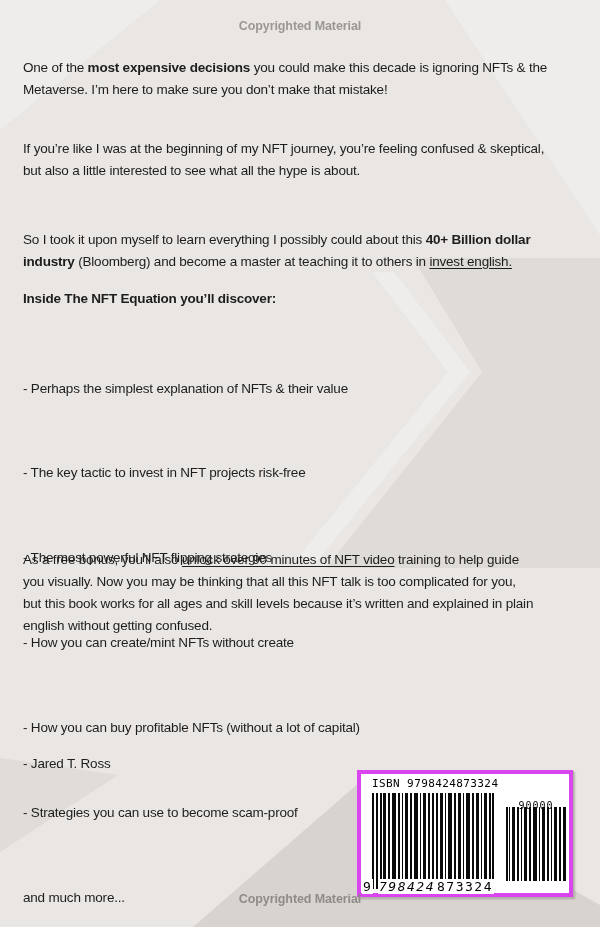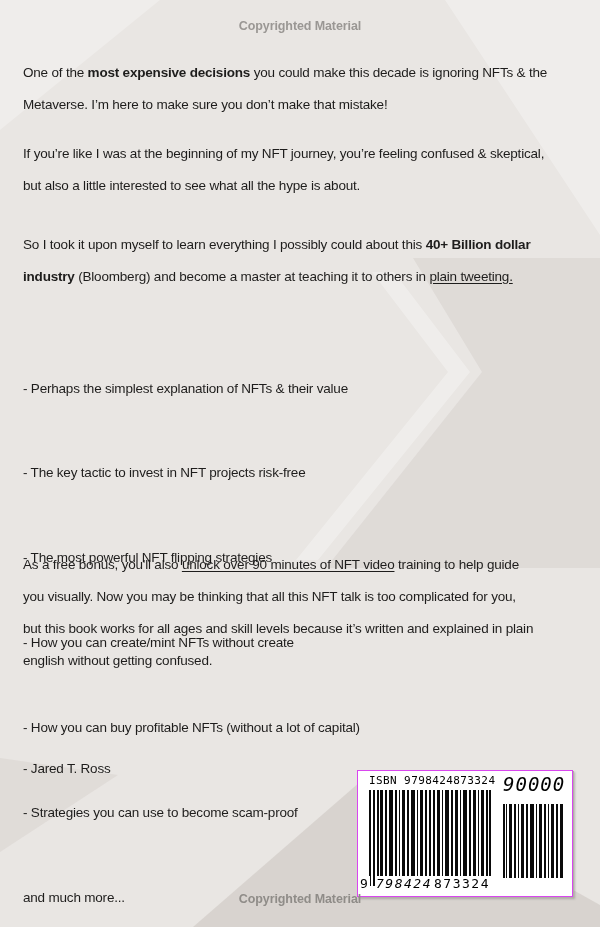--- a/index.html
+++ b/index.html
@@ -29,44 +29,44 @@
     font-size: 12.5px; font-weight: 700; letter-spacing: -0.1px;
     color: #9a9794;
   }
   .copyright.top { top: 19px; }
   .copyright.bottom { top: 892px; color: #8f8c88; }
 
   .para, .heading, .list, .author {
     position: absolute; left: 23px;
     color: #1e1d1c;
     font-size: 13.5px; letter-spacing: -0.2px;
-    line-height: 32px;
+    line-height: 22px;
     white-space: pre;
   }
   b { font-weight: 700; }
   .u { text-decoration: underline; text-underline-offset: 2px; }
   .heading { font-weight: 700; }
   .list { line-height: 28.3px; }
   .list div { white-space: pre; }
 
   
   .barcode-box {
     position: absolute; left: 357px; top: 770px;
     width: 216px; height: 127px;
     background: #ffffff;
-    border: 1px solid #d946ef;
+    border: 4px solid #d946ef;
     box-shadow: 1px 1px 0 #b3aea8, 2px 2px 2px rgba(90,85,80,0.35);
     box-sizing: border-box;
     font-family: "DejaVu Sans Mono", "Liberation Mono", monospace;
     color: #000;
   }
   .isbn-label { position: absolute; left: 11px; top: 3px; font-size: 11px; letter-spacing: 0.4px; white-space: pre; }
   .bars-main  { position: absolute; left: 11px; top: 19px; }
   .bars-addon { position: absolute; left: 145px; top: 33px; }
-  .price-code { position: absolute; left: 145px; top: 2px; width: 60px; text-align: center; font-size: 19px; letter-spacing: 1px; font-style: italic; }
+  .price-code { position: absolute; left: 145px; top: 26px; width: 60px; text-align: center; font-size: 10px; letter-spacing: 1px; }
   .digit { position: absolute; top: 105px; font-size: 13px; letter-spacing: 1.5px; background: #fff; padding: 0 1px; }
   .d-left { left: 1px; }
   .d-g1 { left: 17px; font-style: italic; }
   .d-g2 { left: 75px; text-align: right; }
 </style>
 </head>
 <body>
 
 <div class="cover">
 
@@ -79,22 +79,23 @@
 
   <div class="copyright top">Copyrighted Material</div>
 
   <p class="para" style="top:43px"><span>One of the </span><b>most expensive decisions</b><span> you could make this decade is ignoring NFTs &amp; the
 Metaverse. I’m here to make sure you don’t make that mistake!</span></p>
 
   <p class="para" style="top:124px">If you’re like I was at the beginning of my NFT journey, you’re feeling confused &amp; skeptical,
 but also a little interested to see what all the hype is about.</p>
 
   <p class="para" style="top:215px"><span>So I took it upon myself to learn everything I possibly could about this </span><b>40+ Billion dollar
-industry</b><span> (Bloomberg) and become a master at teaching it to others in </span><span class="u">plain tweeting.</span></p>
+industry</b><span> (Bloomberg) and become a master at teaching it to others in </span><span class="u">invest english.</span></p>
 
+  <div class="heading" style="top:288px">Inside The NFT Equation you’ll discover:</div>
 
   <div class="list" style="top:318px">
     <div>- Perhaps the simplest explanation of NFTs &amp; their value</div>
     <div>- The key tactic to invest in NFT projects risk-free</div>
     <div>- The most powerful NFT flipping strategies</div>
     <div>- How you can create/mint NFTs without create</div>
     <div>- How you can buy profitable NFTs (without a lot of capital)</div>
     <div>- Strategies you can use to become scam-proof</div>
     <div>and much more...</div>
   </div>

